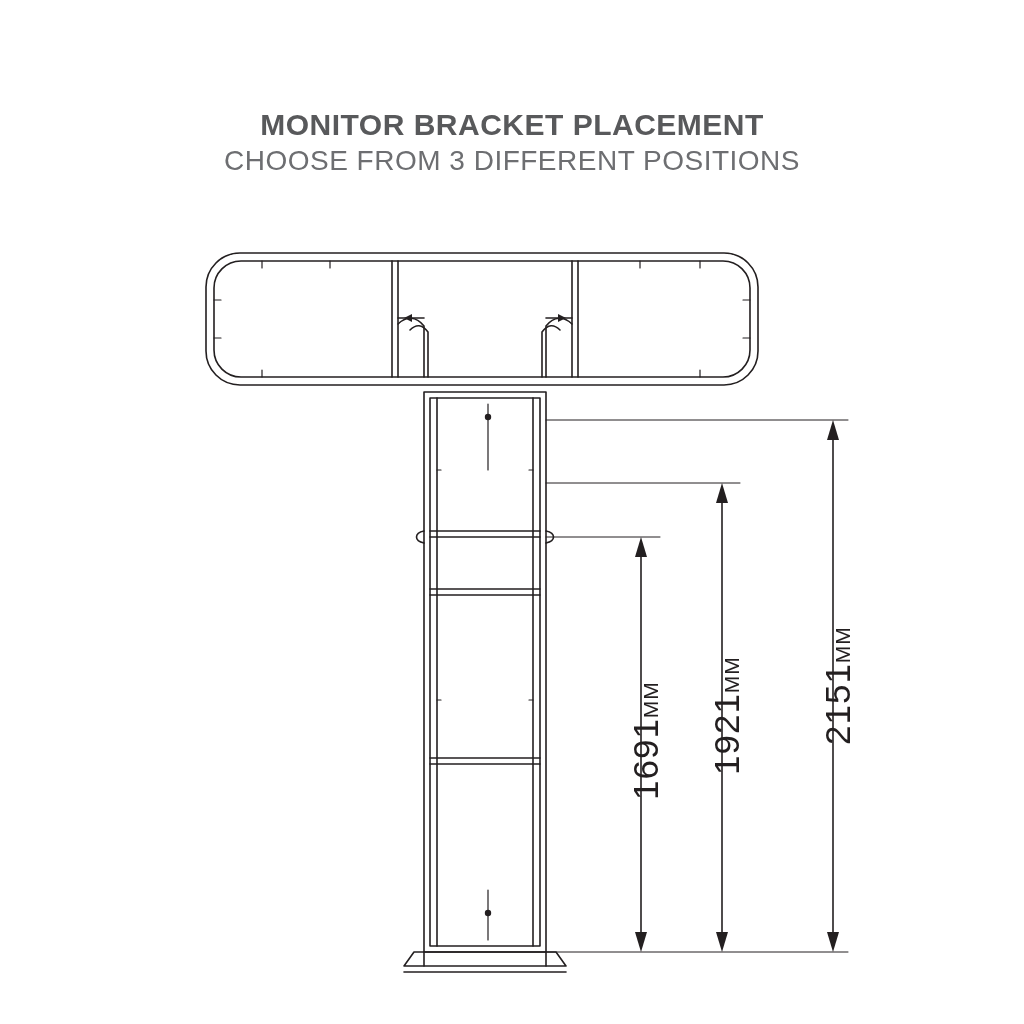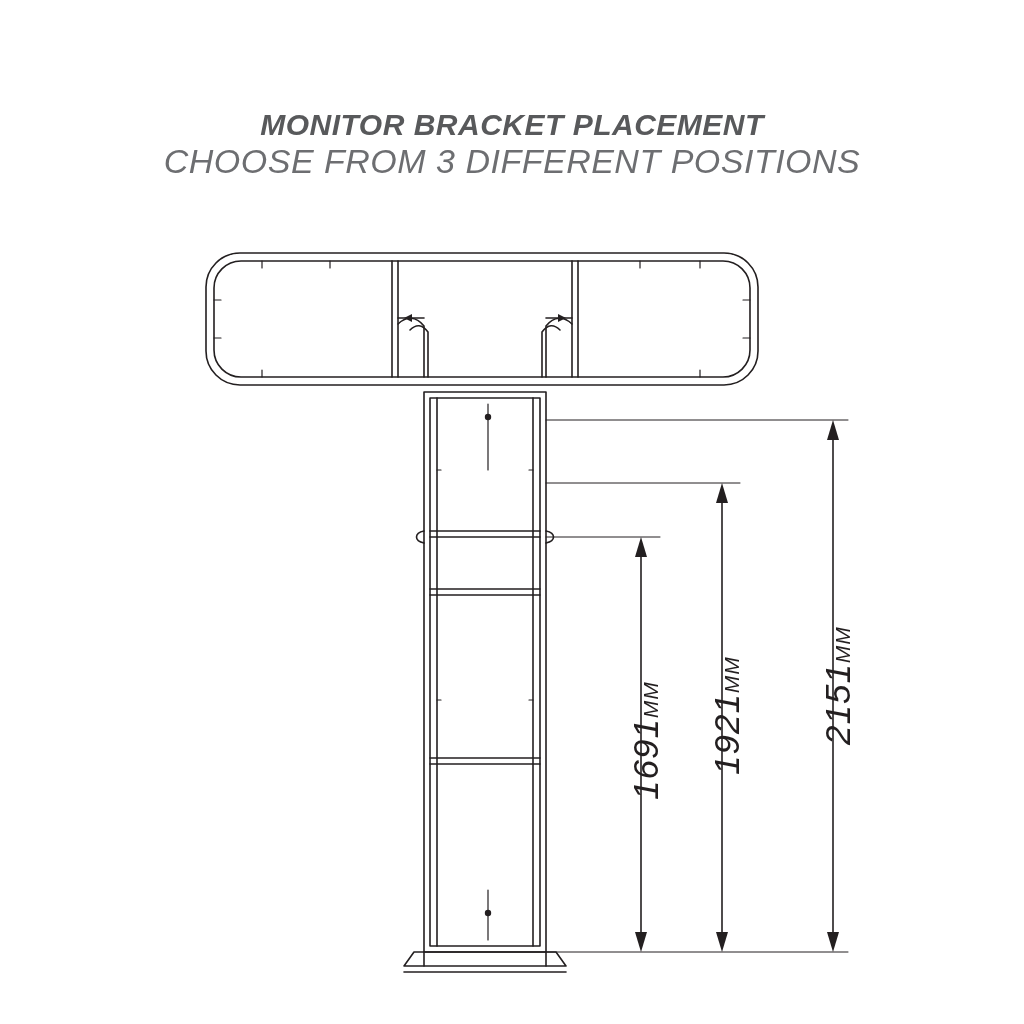--- a/index.html
+++ b/index.html
@@ -7,40 +7,39 @@
     padding: 0;
     background: #ffffff;
   }
   #page {
     position: relative;
     width: 1024px;
     height: 1024px;
     background: #ffffff;
     overflow: hidden;
     font-family: "Liberation Sans", sans-serif;
-    font-style: italic;
   }
   .title-block {
     position: absolute;
     top: 108px;
     left: 0;
     width: 1024px;
     text-align: center;
   }
   .title-main {
     font-family: "Liberation Sans", sans-serif;
     font-size: 30px;
     font-weight: bold;
     letter-spacing: 0.5px;
     color: #58595b;
     line-height: 34px;
   }
   .title-sub {
     font-family: "Liberation Sans", sans-serif;
-    font-size: 34px;
+    font-size: 28px;
     font-weight: normal;
     letter-spacing: 0.5px;
     color: #6d6e71;
     line-height: 38px;
     text-align: center;
   }
   .drawing {
     position: absolute;
     top: 0;
     left: 0;

